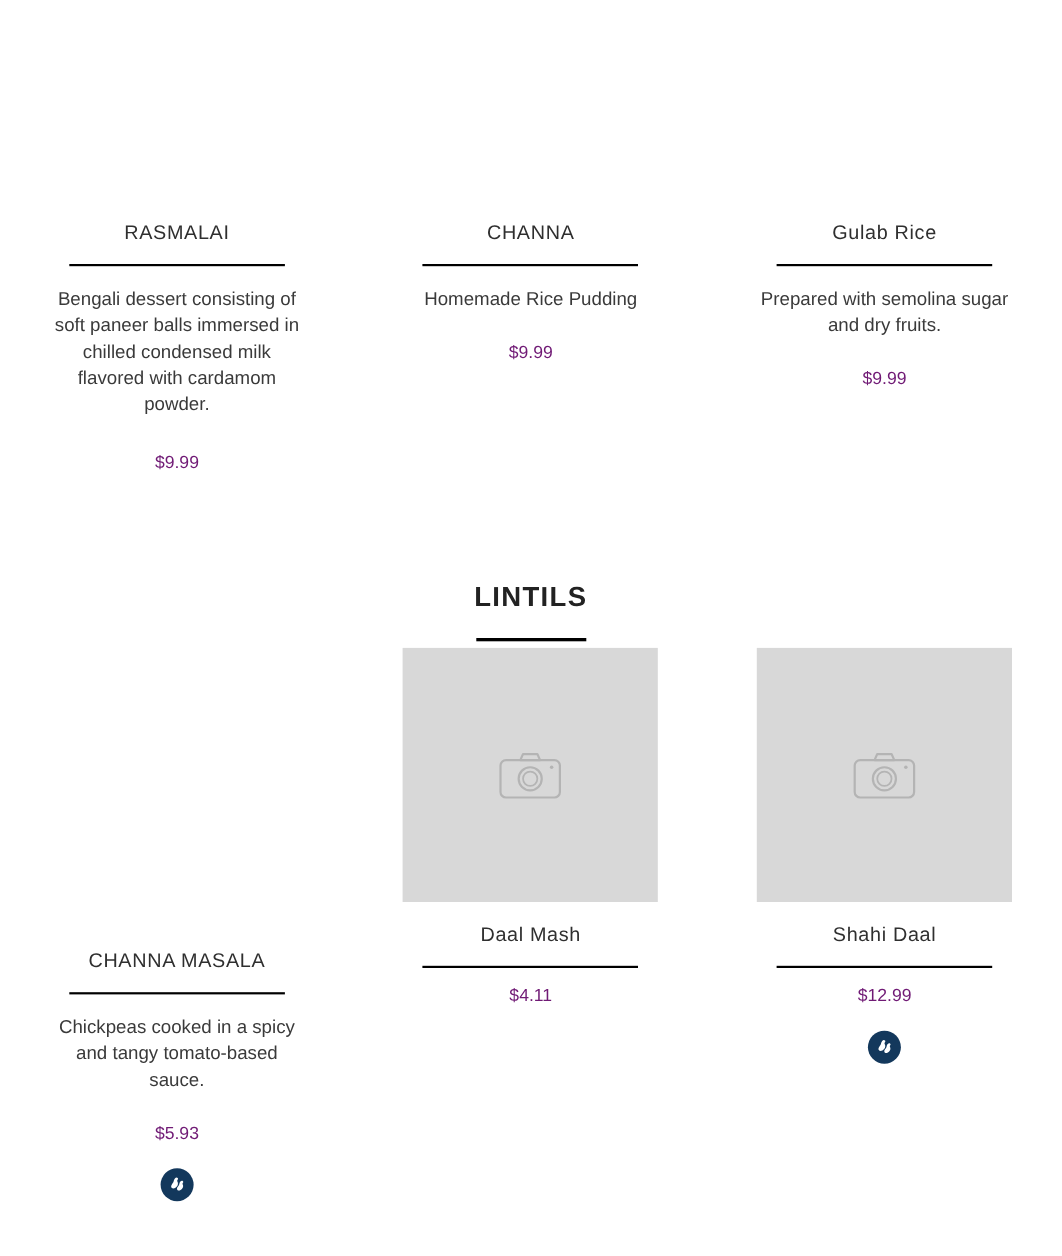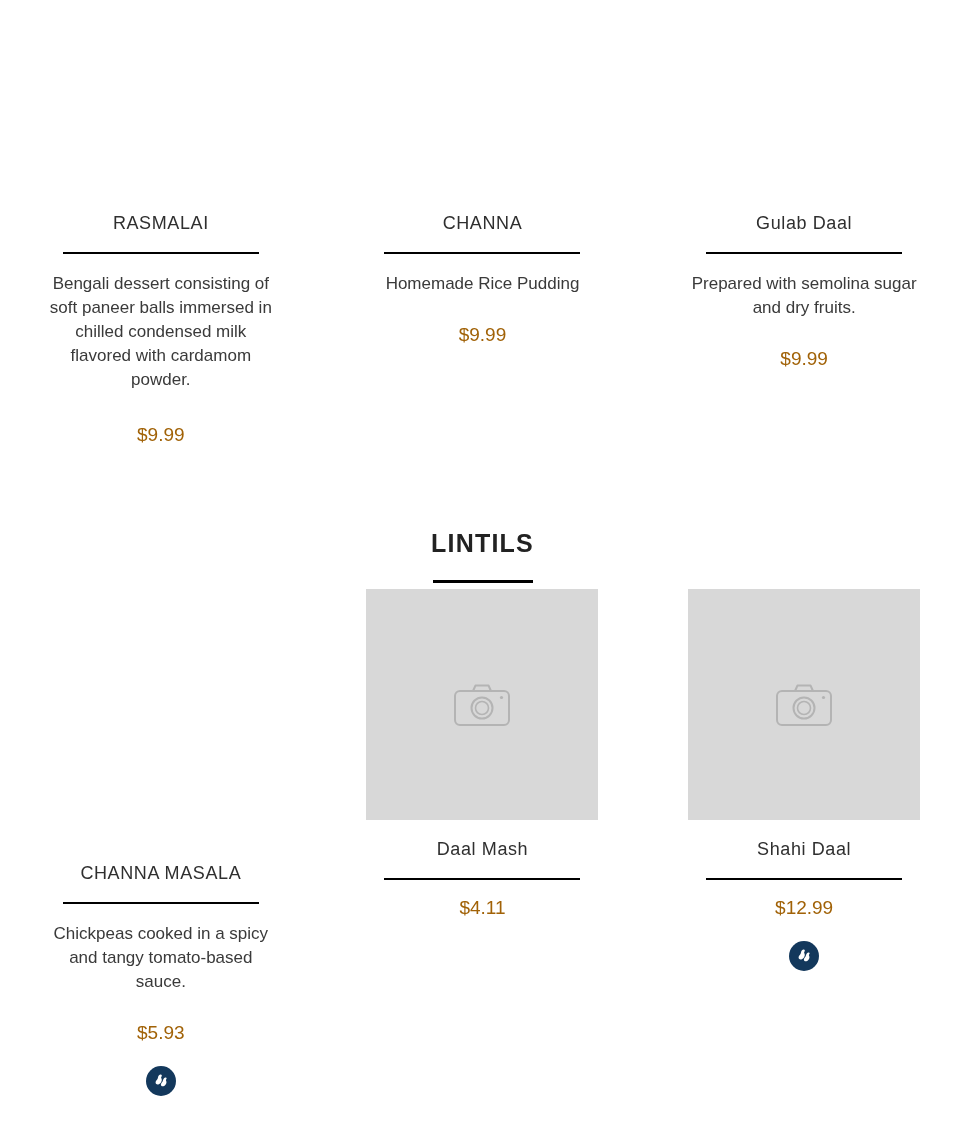--- a/index.html
+++ b/index.html
@@ -75,23 +75,23 @@
     text-align: center;
     line-height: 24px;
     margin: 18px 0 0 0;
     max-width: 230px;
   }
   .item-desc:empty {
     display: none;
     margin: 0;
   }
   .item-price {
-    font-size: 19px;
+    font-size: 16px;
     font-weight: 400;
-    color: #a16207;
+    color: #701a75;
     text-align: center;
     margin: 0;
   }
 
   
   .spicy-badge {
     width: 30px;
     height: 30px;
     border-radius: 50%;
     background: #13385c;
@@ -120,21 +120,21 @@
     margin: 24px auto 0 auto;
   }
 
   
   #desserts-row {
     position: absolute;
     top: 0;
     left: 0;
   }
   #desserts-row .img-slot { height: 200px; }
-  #desserts-row .menu-col { padding-top: 12px; }
+  #desserts-row .menu-col { padding-top: 0; }
 
   #lintils-heading {
     position: absolute;
     top: 531px;
     left: 0;
   }
   #lintils-row {
     position: absolute;
     top: 589px;
     left: 0;
@@ -160,21 +160,21 @@
       <div class="img-slot blank"></div>
       <div class="item-title">CHANNA</div>
       <div class="item-rule"></div>
       <div class="item-desc">Homemade Rice Pudding</div>
       <div style="height:28px"></div>
       <div class="item-price">$9.99</div>
     </div>
 
     <div class="menu-col">
       <div class="img-slot blank"></div>
-      <div class="item-title">Gulab Daal</div>
+      <div class="item-title">Gulab Rice</div>
       <div class="item-rule"></div>
       <div class="item-desc">Prepared with semolina sugar and dry fruits.</div>
       <div style="height:28px"></div>
       <div class="item-price">$9.99</div>
     </div>
 
   </div>
 
   <div class="section-heading" id="lintils-heading">
     <div class="section-title">LINTILS</div>

